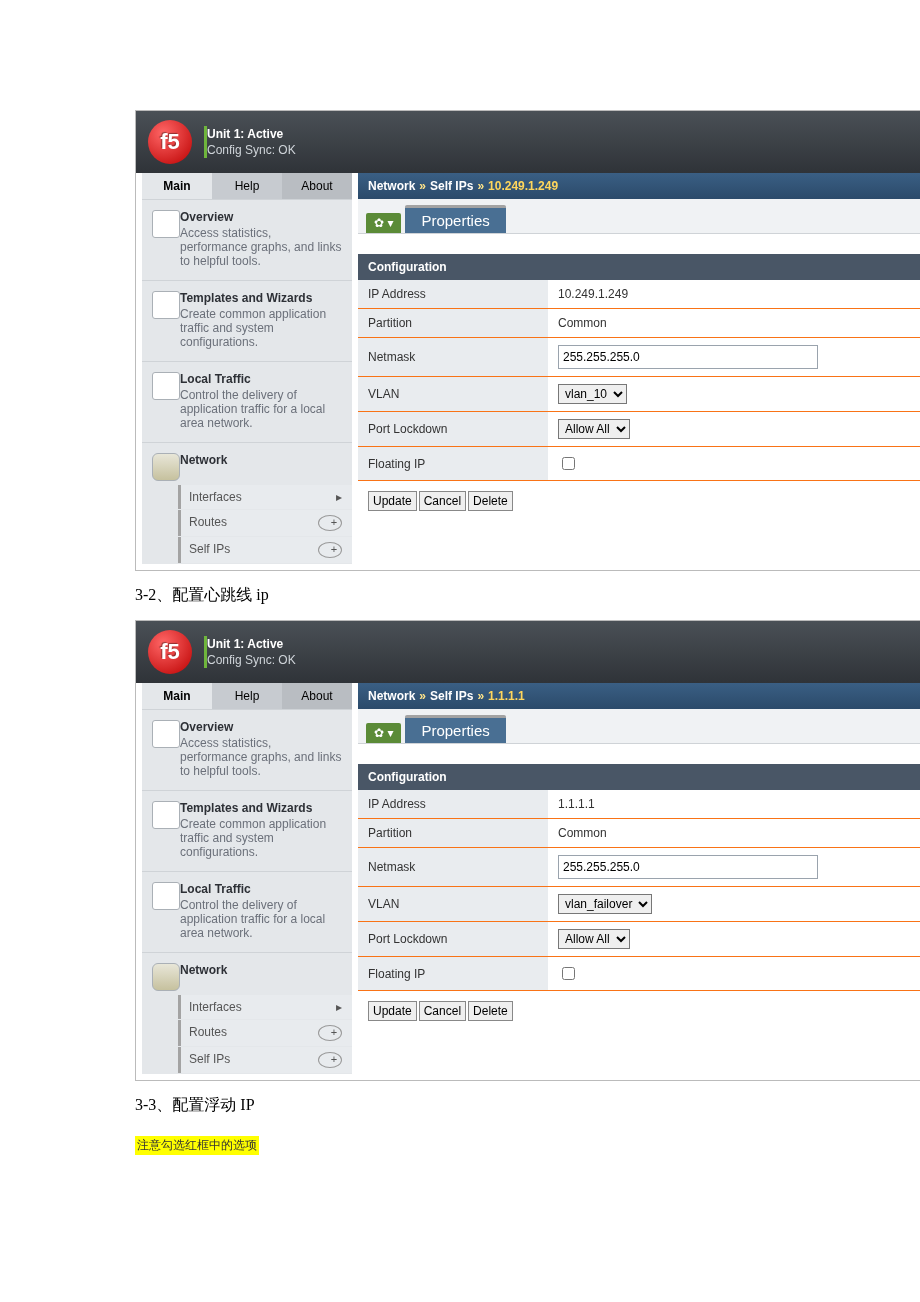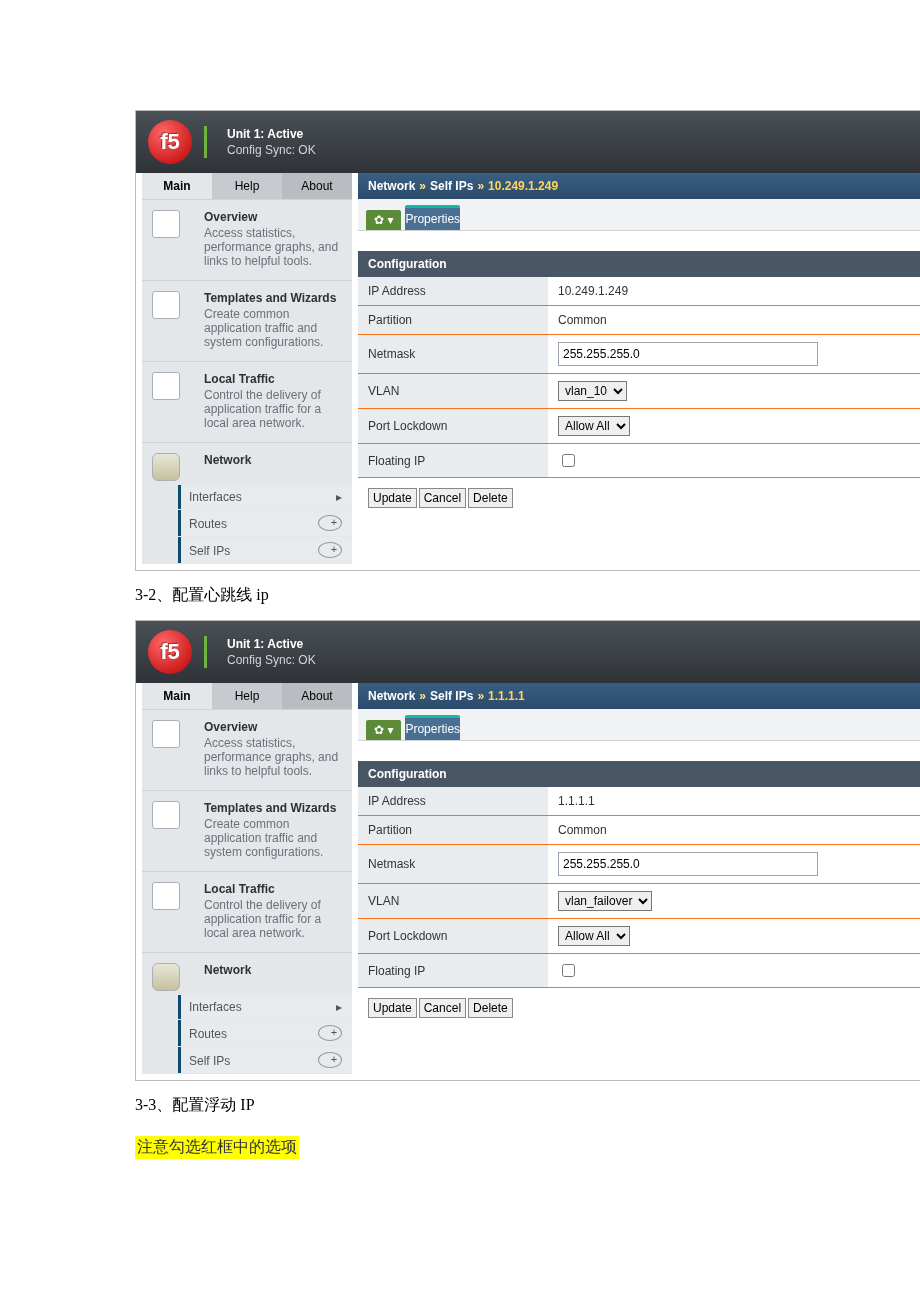--- a/index.html
+++ b/index.html
@@ -1,56 +1,56 @@
 <!DOCTYPE html>
 <html><head>
 <meta charset="utf-8">
 <style>
   body{margin:0;background:#fff;font-family:Arial,Helvetica,sans-serif;font-size:12px;color:#333}
   .page{width:920px;margin:0 auto;padding:110px 135px 60px}
   .app{border:1px solid #bbb;background:#fff;margin-bottom:14px}
   .hdr{display:flex;align-items:center;background:linear-gradient(#4a5056,#2f3338);height:62px;padding:0 12px;gap:12px}
   .logo{width:44px;height:44px;border-radius:50%;background:radial-gradient(circle at 35% 30%,#f66,#b00);display:flex;align-items:center;justify-content:center;color:#fff;font:700 22px/1 Arial;text-shadow:-1px -1px 1px rgba(0,0,0,.4)}
-  .status{border-left:3px solid #6fb53c;padding-left:20px;color:#cfd4d9;line-height:1.35}
+  .status{border-left:3px solid #6fb53c;padding-left:0;color:#cfd4d9;line-height:1.35}
   .status .u{color:#fff;font-weight:700}
   .body{display:flex;align-items:flex-start;padding:0 0 6px 6px;gap:6px}
   .side{width:210px;background:#e4e7ea}
   .tabs{display:flex}
   .tabs div{flex:1;text-align:center;padding:6px 0;font-size:12px;color:#000000;cursor:pointer}
   .tabs .main{background:#e4e7ea;font-weight:700}
   .tabs .help{background:#c7cbd0}
   .tabs .about{background:#b9bdc2}
-  .nitem{display:flex;gap:24px;padding:10px 10px 12px;border-top:1px solid #cfd3d7}
+  .nitem{display:flex;gap:0;padding:10px 10px 12px;border-top:1px solid #cfd3d7}
   .nitem:first-of-type{border-top:none}
   .nic{width:26px;height:26px;flex:0 0 26px;border:1px solid #aab0b6;border-radius:3px;background:#fff}
   .nic.net{background:linear-gradient(#e8e6d8,#c6c19e);border-radius:6px}
   .nt{color:#6b707a}
   .nt .h{color:#2d3036;font-weight:700;display:block;margin-bottom:2px}
   .sub{padding-left:36px}
-  .srow{display:flex;align-items:flex-end;justify-content:space-between;padding:5px 10px 5px 0;border-left:3px solid #0c4a6e;margin-bottom:1px;background:#e8ebee;cursor:pointer}
+  .srow{display:flex;align-items:flex-start;justify-content:space-between;padding:5px 10px 5px 0;border-left:3px solid #a3a3a3;margin-bottom:1px;background:#e8ebee;cursor:pointer}
   .srow span{padding-left:8px;color:#555}
   .plus{width:14px;height:14px;border:1px solid #999;border-radius:50%;color:#888;font:11px/12px Arial;text-align:center}
   .arrow{color:#aaa}
   .cont{flex:1;min-width:0}
   .crumb{background:linear-gradient(#3a5f84,#2b4a6a);color:#fff;padding:6px 10px;font-weight:700}
   .crumb .s{color:#ffe58a;margin:0 4px}
   .crumb .cur{color:#ffd65c}
   .tabbar{display:flex;align-items:flex-end;gap:0;background:#f0f2f4;padding:6px 8px 0;border-bottom:1px solid #cfd3d7}
   .gear{background:#5b8b37;color:#fff;padding:3px 8px;border-radius:2px 2px 0 0;margin-right:4px;font-size:12px}
-  .ptab{background:#496f93;color:#fff;padding:4px 0;border-top:3px solid #14b8a6;border-radius:2px 2px 0 0;font-size:12px}
+  .ptab{background:#496f93;color:#fff;padding:4px 16px;border-top:3px solid #a3a3a3;border-radius:2px 2px 0 0;font-size:15px}
   .sec{background:#495666;color:#fff;font-weight:700;padding:6px 10px;margin-top:20px}
   table.cfg{width:100%;border-collapse:collapse}
   table.cfg td{padding:7px 10px;border-bottom:1px solid #f97316;color:#333}
   table.cfg tr td:first-child{width:170px;background:#e9ecef;color:#333}
   .inp{border:1px solid #9aa3ad;background:#fff;padding:4px 4px;width:250px;font:12px Arial}
   select.sel{border:1px solid #777;background:#efefef;padding:1px 2px;font:12px Arial}
   .btns{padding:10px}
   .btns button{font:12px Arial;padding:2px 4px;margin-right:2px;background:#efefef;border:1px solid #888;cursor:pointer}
   .caption{font-family:"SimSun","宋体",serif;font-size:16px;color:#000;margin:10px 0 14px}
-  .hl{font-family:"SimSun","宋体",serif;font-size:16px;background:#ffff00;display:inline-block;padding:1px 2px;margin-top:6px}
+  .hl{font-family:"SimSun","宋体",serif;font-size:12px;background:#ffff00;display:inline-block;padding:1px 2px;margin-top:6px}
 </style>
 </head>
 <body>
 
 <div class="page">
 
   <div class="app">
     <div class="hdr">
       <div class="logo">f5</div>
       <div class="status">

